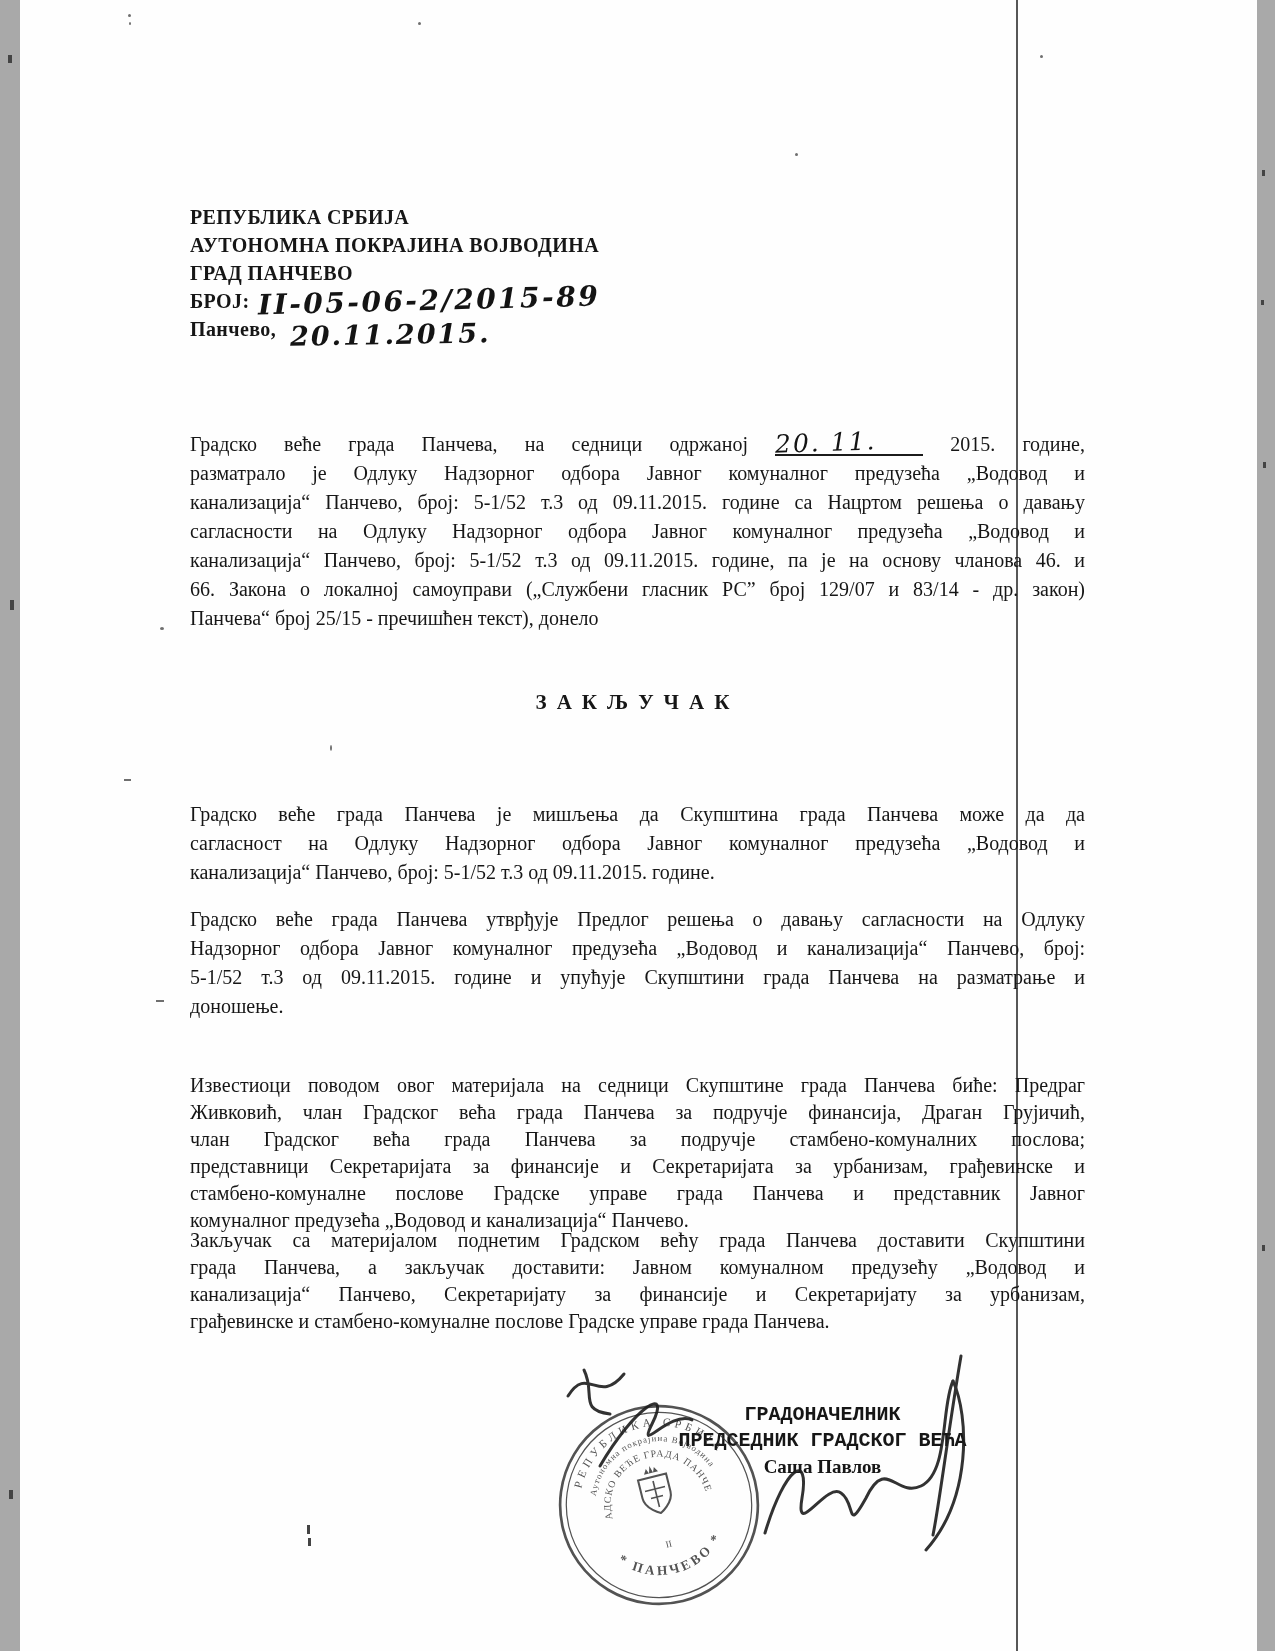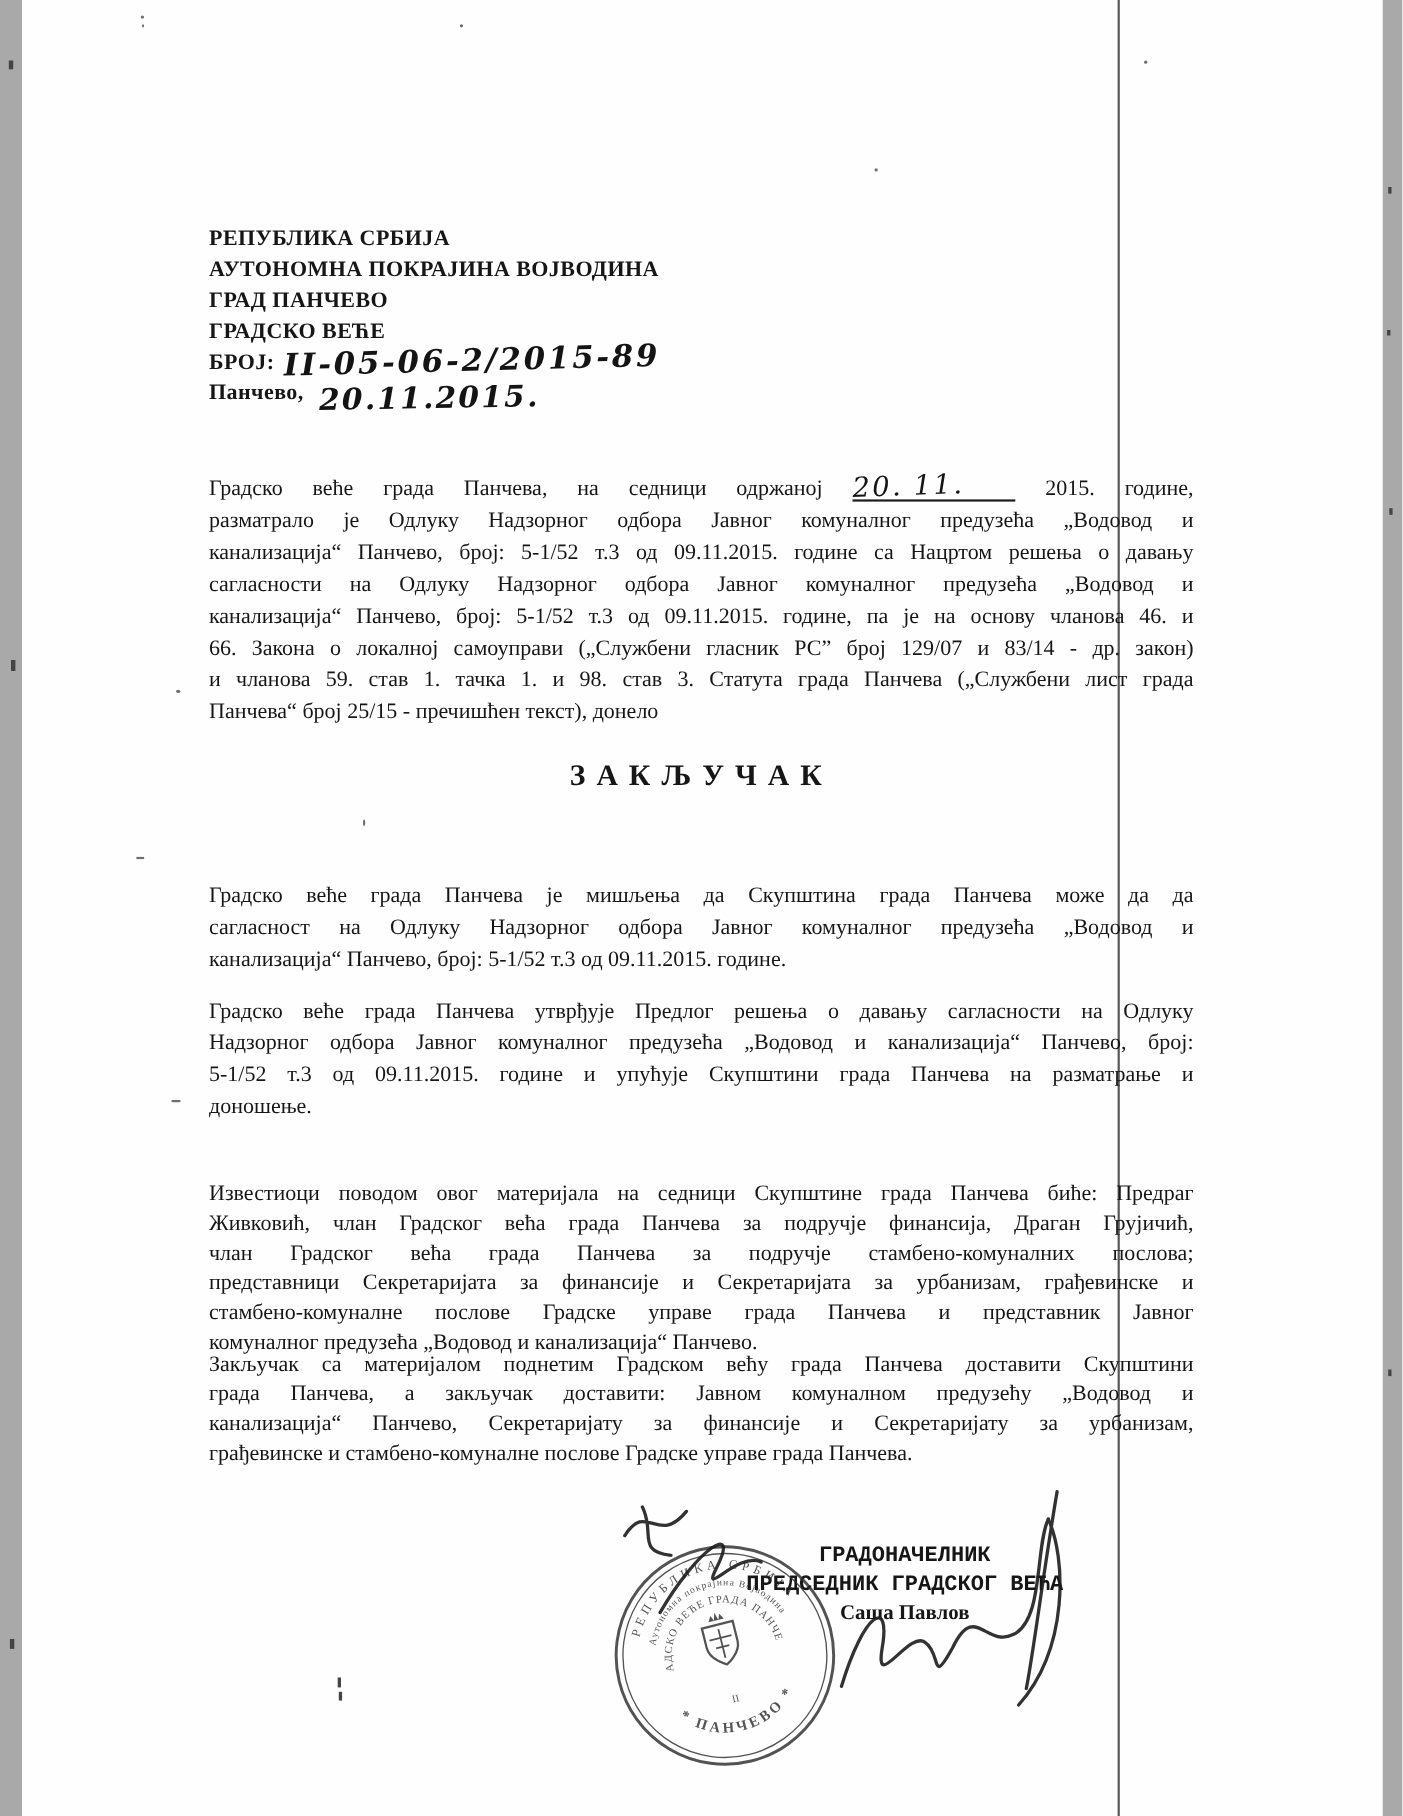--- a/index.html
+++ b/index.html
@@ -21,21 +21,21 @@
   
   .para{position:absolute;left:190px;width:895px;font-size:20px;line-height:29px;}
   .para.tight{line-height:27px;}
   .jline{text-align:justify;text-align-last:justify;white-space:nowrap;}
   .jline.last{text-align-last:left;font-family:Liberation Serif, serif;}
   .blank-underline{display:inline-block;min-width:148px;border-bottom:2px solid #1b1b1b;
                    text-align:center;height:24px;vertical-align:baseline;}
   .hand-date-inline{display:inline-block;font-size:25px;letter-spacing:2px;line-height:8px;
                     transform:rotate(-2deg);}
   .heading{position:absolute;left:190px;width:895px;text-align:center;font-weight:bold;
-           font-size:27px;letter-spacing:10px;}
+           font-size:21px;letter-spacing:10px;}
   
   .sig-block{position:absolute;left:650px;top:1402px;width:345px;text-align:center;}
   .sig-title{font-weight:bold;font-size:20px;line-height:26px;white-space:nowrap;font-family:Liberation Mono, monospace;}
   .sig-name{font-weight:bold;font-size:19px;line-height:26px;}
   .stamp{position:absolute;left:556px;top:1402px;width:206px;height:206px;
          transform:rotate(-14deg);opacity:.82;}
   .signature-svg{position:absolute;left:540px;top:1348px;width:460px;height:235px;}
   
   .speck{position:absolute;background:#6f6f6f;border-radius:50%;}
   .tickmark{position:absolute;background:#444;}
@@ -46,42 +46,40 @@
 <div class="page">
 
   <div class="edge left"></div>
   <div class="edge right"></div>
   <div class="fold"></div>
 
   <div class="letterhead">
     <div class="lh-line">РЕПУБЛИКА СРБИЈА</div>
     <div class="lh-line">АУТОНОМНА ПОКРАЈИНА ВОЈВОДИНА</div>
     <div class="lh-line">ГРАД ПАНЧЕВО</div>
-    <div class="lh-line">ГРАДСКО ВЕЋЕ</div>
     <div class="lh-line">
       <span>БРОЈ:</span><span class="hand hand-number">II-05-06-2/2015-89</span>
     </div>
     <div class="lh-line">
       <span>Панчево,</span><span class="hand hand-date">20.11.2015.</span>
     </div>
   </div>
 
   <div class="para" style="top:430px">
     <div class="jline">
       <span>Градско веће града Панчева, на седници одржаној</span>
       <span class="blank-underline"><span class="hand hand-date-inline">20. 11.</span></span>
       <span>2015. године,</span>
     </div>
     <div>
         <div class="jline">разматрало је Одлуку Надзорног одбора Јавног комуналног предузећа „Водовод и</div>
         <div class="jline">канализација“ Панчево, број: 5-1/52 т.3 од 09.11.2015. године са Нацртом решења о давању</div>
         <div class="jline">сагласности на Одлуку Надзорног одбора Јавног комуналног предузећа „Водовод и</div>
         <div class="jline">канализација“ Панчево, број: 5-1/52 т.3 од 09.11.2015. године, па је на основу чланова 46. и</div>
         <div class="jline">66. Закона о локалној самоуправи („Службени гласник РС” број 129/07 и 83/14 - др. закон)</div>
-        <div class="jline">и чланова 59. став 1. тачка 1. и 98. став 3. Статута града Панчева („Службени лист града</div>
         <div class="jline last">Панчева“ број 25/15 - пречишћен текст), донело</div>
       </div>
   </div>
 
   <div class="heading" style="top:690px">ЗАКЉУЧАК</div>
 
   <div class="para" style="top:800px">
     <div>
         <div class="jline">Градско веће града Панчева је мишљења да Скупштина града Панчева може да да</div>
         <div class="jline">сагласност на Одлуку Надзорног одбора Јавног комуналног предузећа „Водовод и</div>

